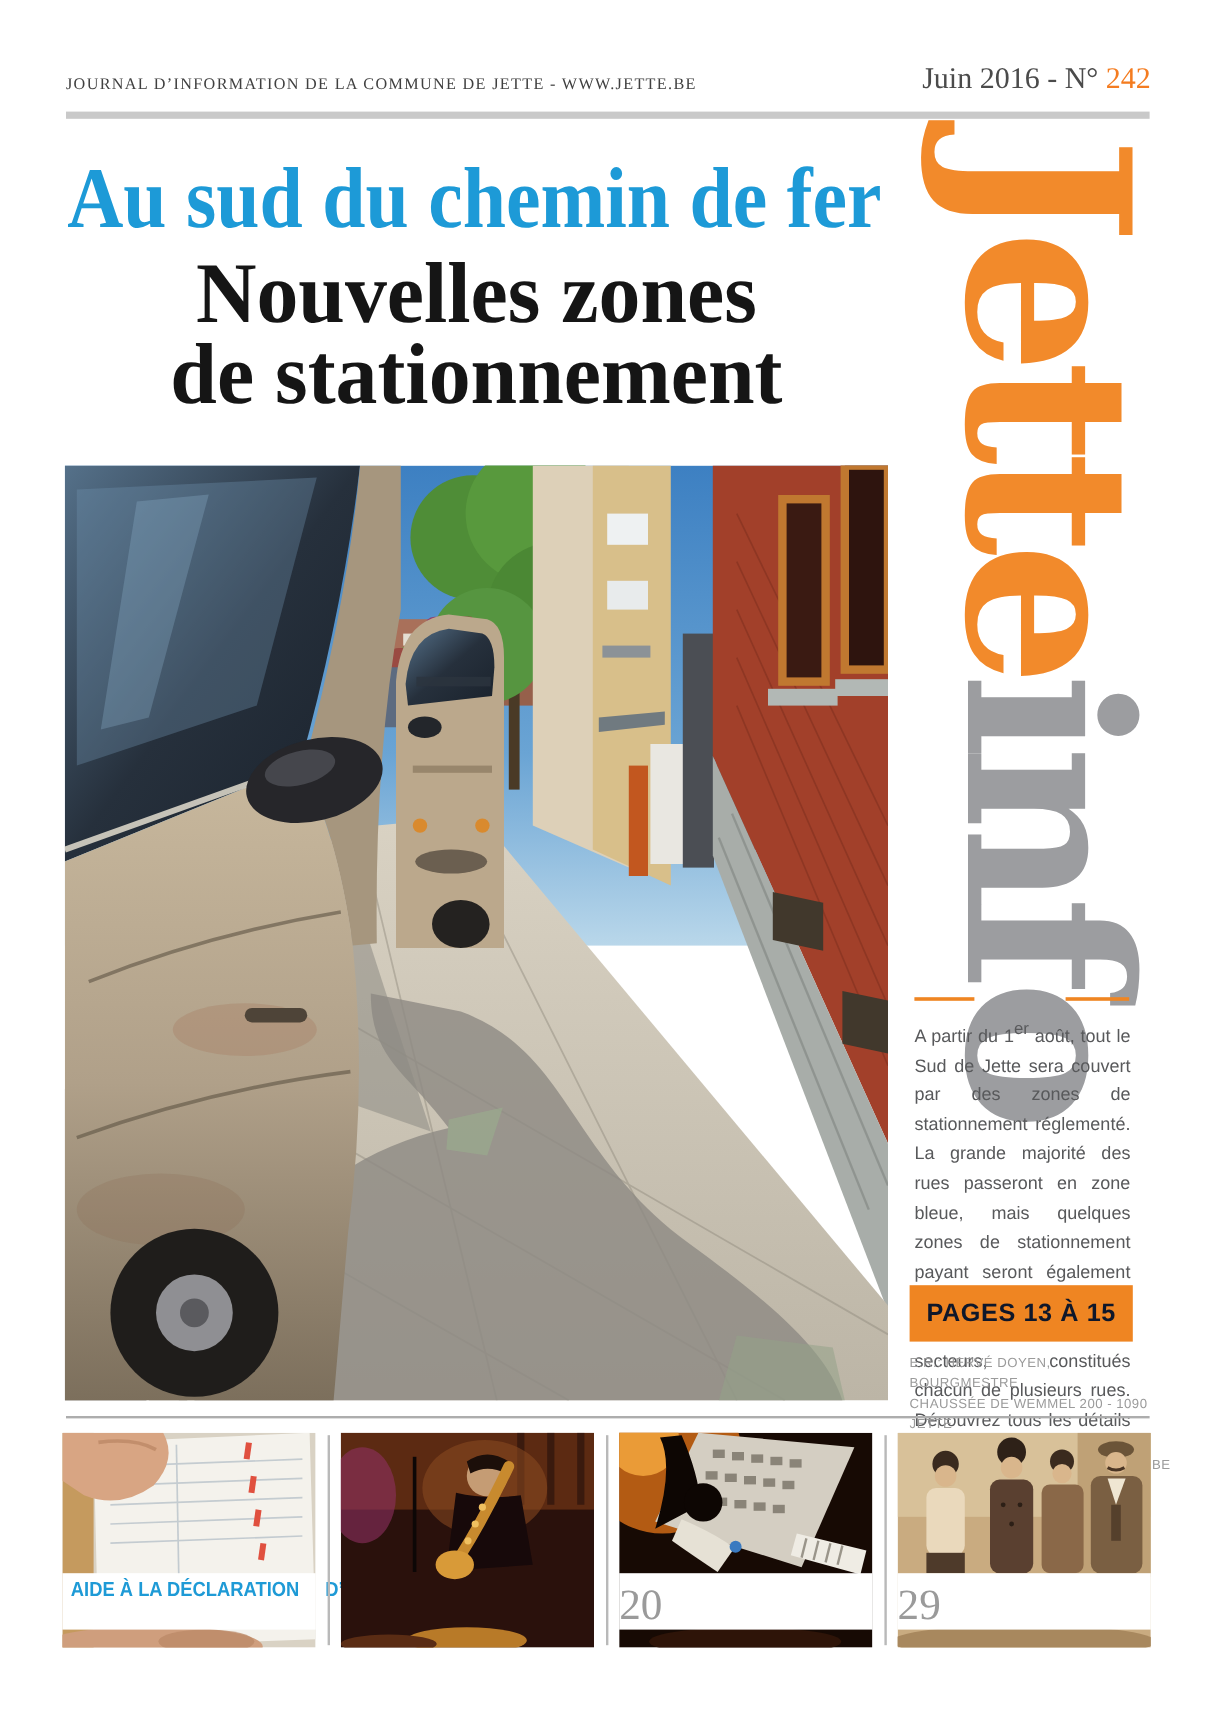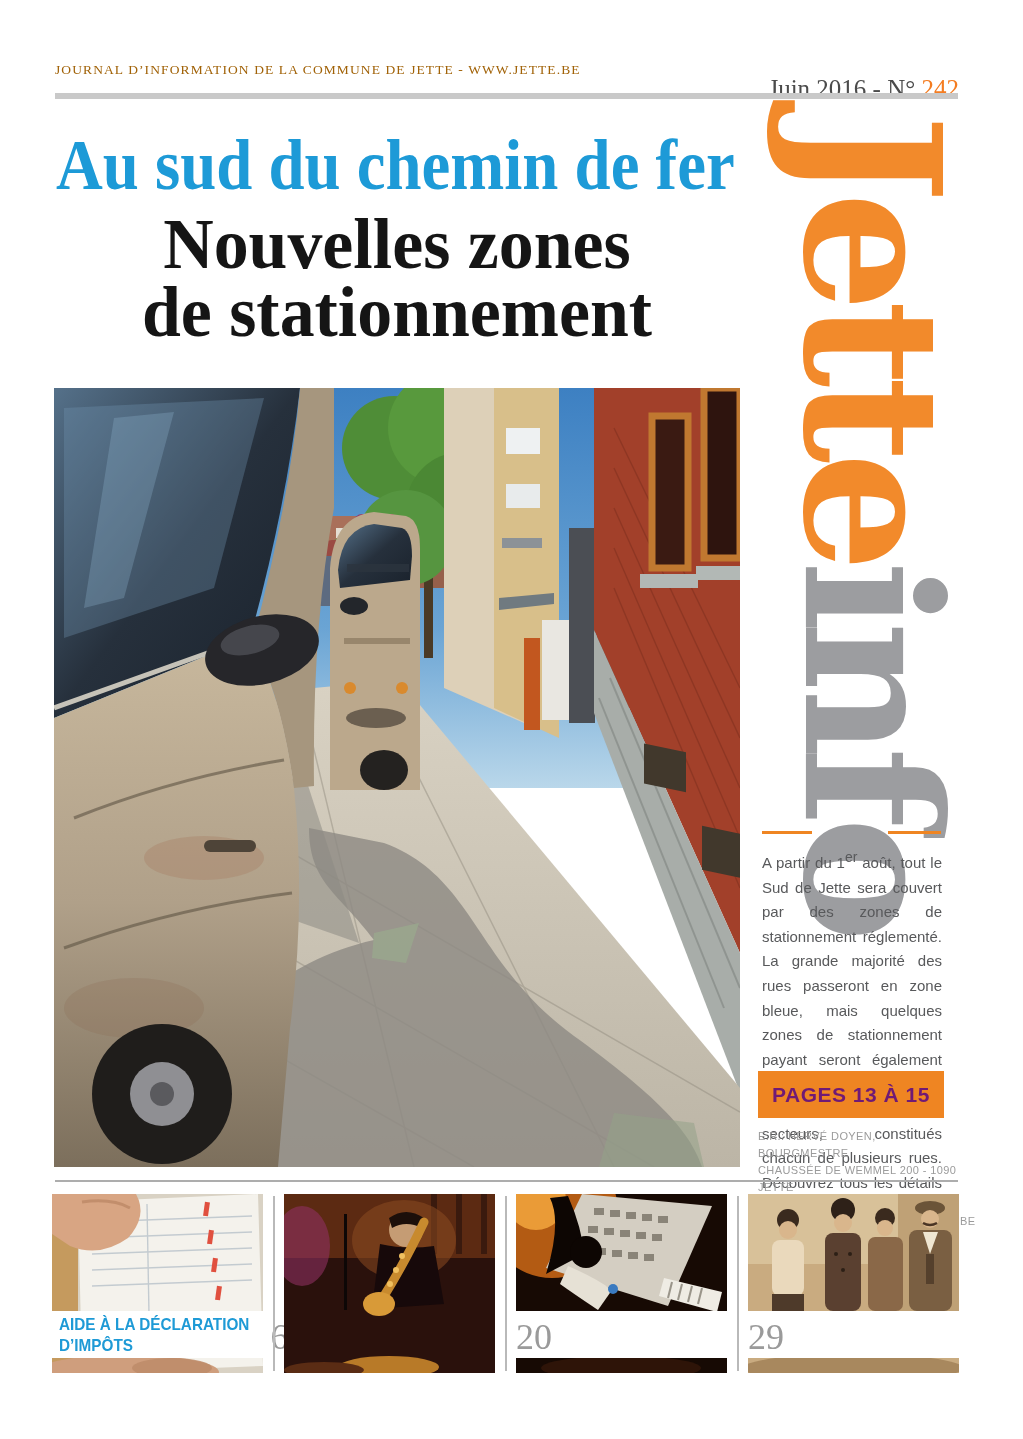--- a/index.html
+++ b/index.html
@@ -7,26 +7,26 @@
   body {
     width:1023px; height:1439px; position:relative; overflow:hidden;
     font-family:"Liberation Sans", sans-serif;
   }
   .abs { position:absolute; }
 
   
   .mast-left {
     left:55px; top:62px; width:560px;
     font-family:"Liberation Serif", serif;
-    font-size:13.5px; letter-spacing:1.1px; color:#a16207;
+    font-size:13.5px; letter-spacing:1.1px; color:#404040;
   }
   .mast-right {
     right:64px; top:52px;
     font-family:"Liberation Serif", serif;
-    font-size:25px; color:#4b4b4b; white-space:nowrap;margin-top:23px;
+    font-size:25px; color:#4b4b4b; white-space:nowrap;
   }
   .mast-right .num { color:#F47C20; }
   .rule-top { left:55px; top:93px; width:903px; height:6px; background:#c9c9c9; }
 
   
   .kicker {
     left:56px; top:128px; width:760px;
     font-family:"Liberation Serif", serif; font-weight:bold;
     font-size:72px; line-height:1.05; color:#1D9AD7;
     transform:scaleX(.9); transform-origin:left top; white-space:nowrap;
@@ -54,21 +54,21 @@
   .div-orange.l { left:762px; width:50px; }
   .div-orange.r { left:888px; width:53px; }
   .lead {
     left:762px; top:846px; width:180px;
     font-size:15px; line-height:1.64; color:#58595B;
     text-align:justify;
   }
   .lead sup { font-size:14px; }
   .cta {
     left:758px; top:1071px; width:186px; height:47px;
-    background:#EF8522; color:#701a75;
+    background:#EF8522; color:#0f172a;
     display:flex; align-items:center; justify-content:center;
     font-size:21px; font-weight:bold; letter-spacing:.5px; cursor:pointer;
   }
   .imprint {
     left:758px; top:1128px; width:200px;
     font-size:11px; letter-spacing:.4px; line-height:1.55; color:#9b9b9b;
   }
   .imprint .sep { color:#EF8522; font-weight:bold; }
 
   .rule-bottom { left:55px; top:1180px; width:903px; height:2px; background:#adadad; }
@@ -77,21 +77,21 @@
   .tiles { left:52px; top:1194px; width:908px; height:179px; display:flex; gap:21px; }
   .tile { position:relative; width:211px; height:179px; flex:none; cursor:pointer; }
   .tile + .tile::before {
     content:""; position:absolute; left:-11px; top:2px; width:2px; height:175px; background:#b9b9b9;
   }
   .tile svg { position:absolute; left:0; top:0; width:211px; height:179px; }
   .tile-cap {
     position:absolute; left:0; top:117px; width:211px; height:47px;
     background:#ffffff; display:flex; align-items:flex-end; overflow:visible;
   }
-  .cap-lines { flex:1; padding:3px 0 3px 7px; display:flex; flex-direction:column; justify-content:center; height:47px; }
+  .cap-lines { flex:1; padding:3px 0 3px 7px; display:flex; flex-direction:row; justify-content:center; height:47px; }
   .cap-l { display:inline-block; transform:scaleX(.9); transform-origin:left center; white-space:nowrap; }
   .cap-blue { color:#1E9AD6; font-weight:bold; font-size:17px; line-height:21px; }
   .cap-gray { color:#9B9B9B; font-weight:normal; font-size:15.5px; line-height:20px; }
   .cap-page {
     font-family:"Liberation Serif", serif; font-size:36px; color:#9a9a9a;
     padding:0 8px 1px 0; line-height:40px;
   }
 </style>
 </head>
 <body>

